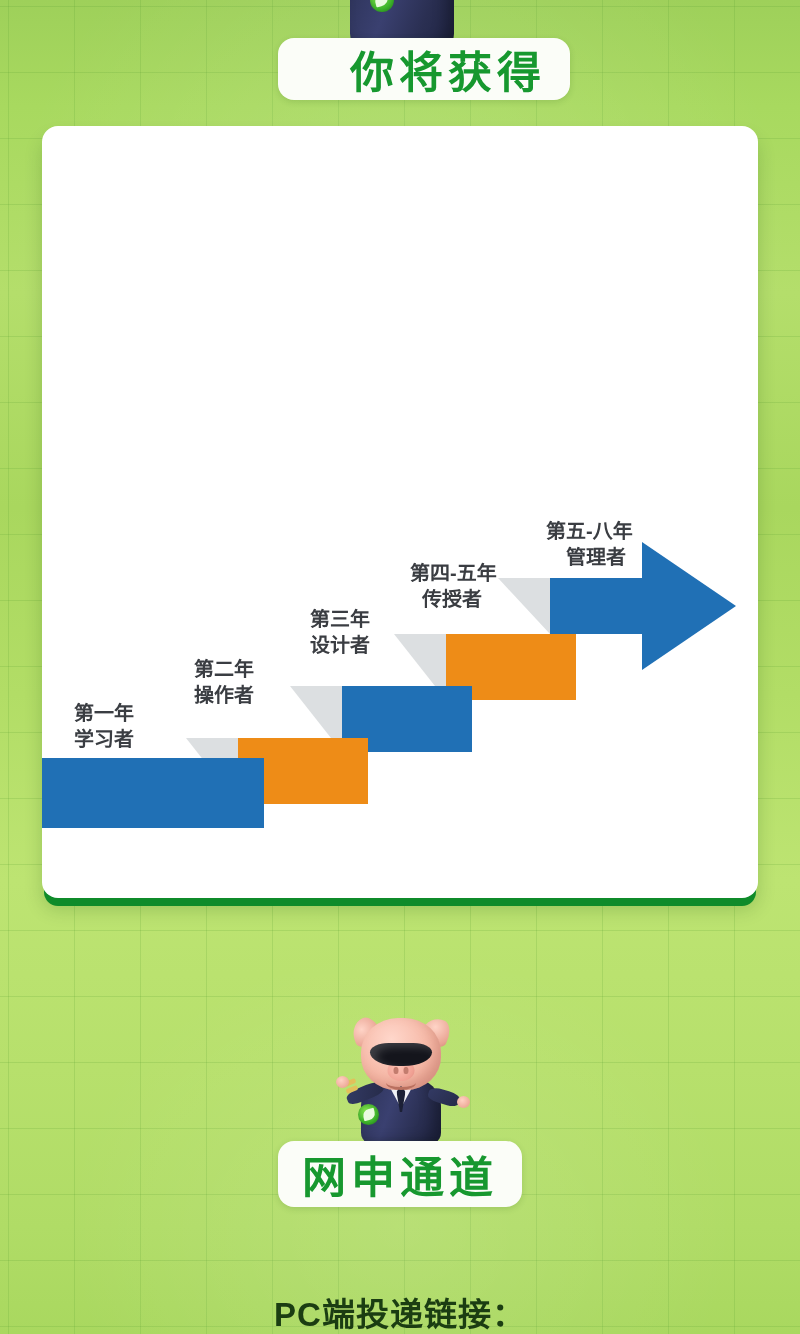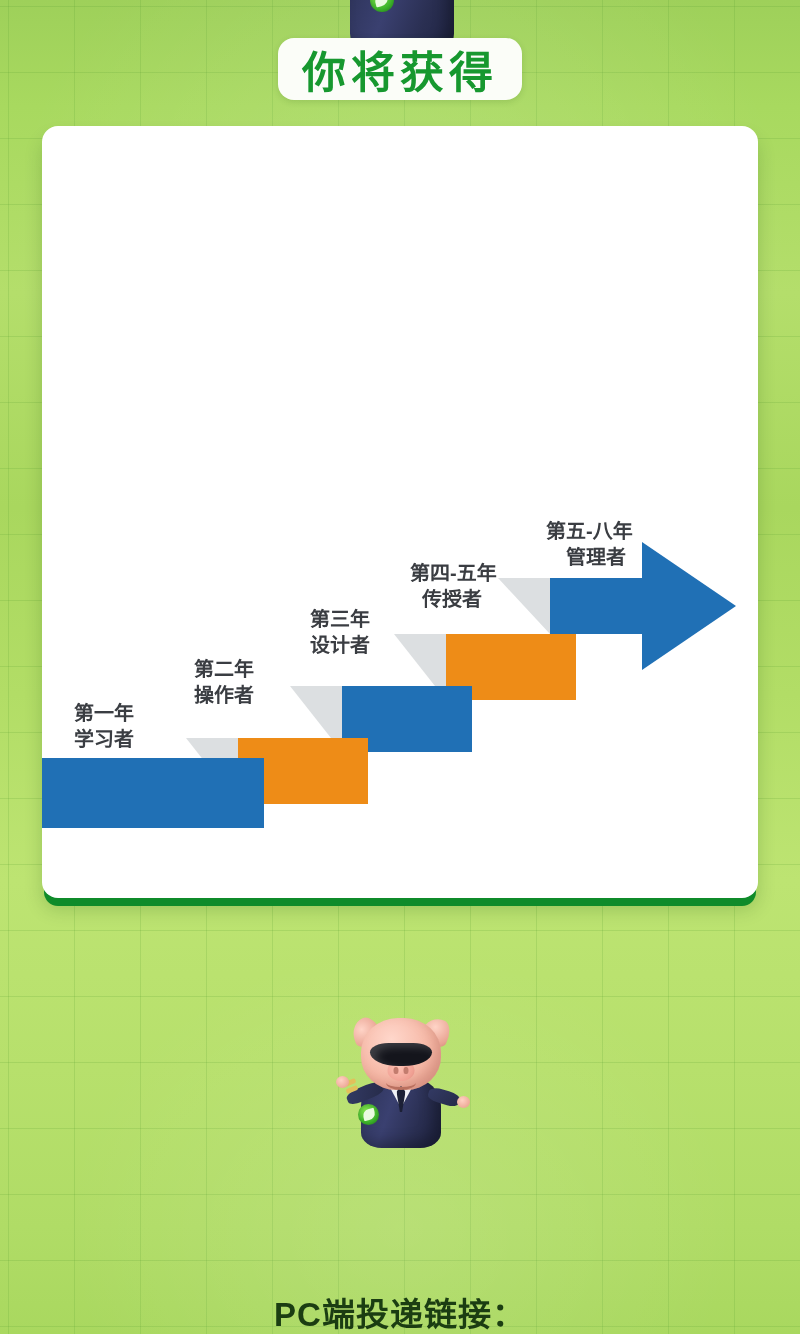--- a/index.html
+++ b/index.html
@@ -192,21 +192,21 @@
     z-index: 6;
   }
   .pill span {
     color: #17982f;
     font-weight: bold;
     font-size: 44px;
     letter-spacing: 5px;
     text-shadow: 0 1px 0 rgba(255,255,255,0.6);
     white-space: nowrap;
   }
-  #heading-top { left: 278px; top: 38px; width: 244px; height: 62px; }
+  #heading-top { left: 278px; top: 38px; width: 244px; height: 62px; padding-left: 48px; }
   #heading-apply { left: 278px; top: 1141px; width: 244px; height: 66px; }
 
   
   .card {
     position: absolute;
     left: 42px;
     top: 126px;
     width: 716px;
     height: 772px;
     background: #ffffff;
@@ -438,16 +438,19 @@
     <div class="arm r"></div>
     <div class="cuff l"></div>
     <div class="cuff l2"></div>
     <div class="hand l"></div>
     <div class="hand r"></div>
     <div class="shirt"></div>
     <div class="tie"></div>
     <div class="badge"></div>
   </div>
 
+  <div class="pill" id="heading-apply">
+    <span>网申通道</span>
+  </div>
 
   <div id="pc-link-label">PC端投递链接：</div>
 
 </div>
 
 </body></html>

